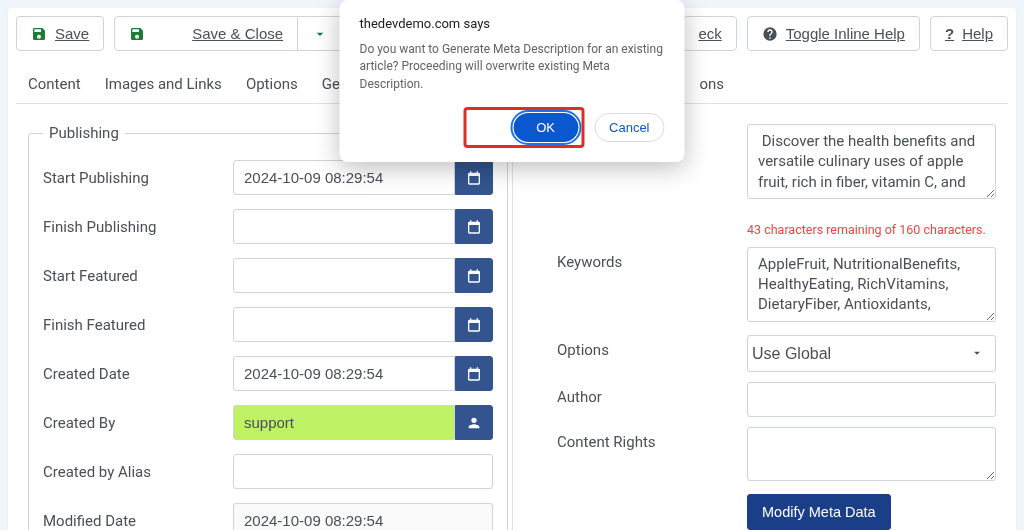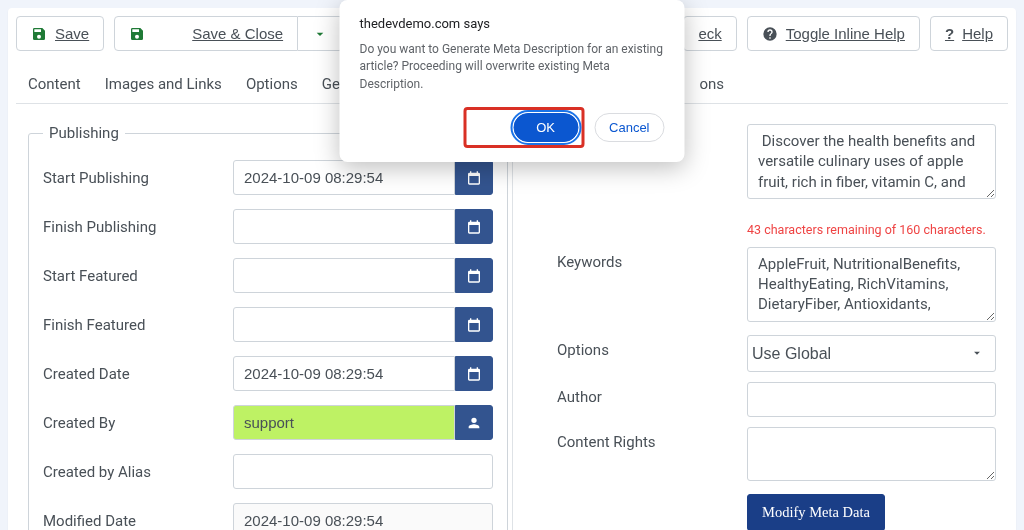--- a/index.html
+++ b/index.html
@@ -28,21 +28,21 @@
   .input-only { flex:1; border:1px solid #ced4da; border-radius:3px; padding:8px 10px; font-size:15px; color:#495057; }
   .input-addon { width: 38px; background: #33548f; border: 1px solid #33548f; border-radius: 0 3px 3px 0; display: flex; align-items: center; justify-content: center; cursor: pointer; }
   .right-row { display: flex; margin-bottom: 10px; }
   .right-row > label { width: 190px; font-size: 15px; color: #495057; padding-top: 6px; }
   .right-row .field { flex: 1; }
   textarea { width: 100%; border: 1px solid #ced4da; border-radius: 3px; padding: 6px 10px; font-size: 15px; color: #495057; resize: vertical; font-family: inherit; line-height: 1.35; }
   .help-text { font-size: 12.5px; color: #ef4444; margin-top: 20px; }
   .select-wrap { position: relative; }
   .select-wrap select { width: 100%; border: 1px solid #ced4da; border-radius: 3px; padding: 9px 4px; font-size: 16px; color: #495057; appearance: none; background: #fff; }
   .select-wrap .chev { position: absolute; right: 12px; top: 50%; transform: translateY(-50%); pointer-events: none; color: #6c757d; }
-  .btn-primary { background: #1a3e87; color: #fff; border: 1px solid #1a3e87; border-radius: 3px; padding: 9px 14px; font-size: 14.5px; cursor: pointer; font-family: Liberation Serif, serif; }
+  .btn-primary { background: #1a3e87; color: #fff; border: 1px solid #1a3e87; border-radius: 3px; padding: 9px 14px; font-size: 14.5px; cursor: pointer; }
   
   .modal { position: absolute; top: 0; left: 50%; transform: translateX(-50%); width: 345px; background: #fff; border-radius: 8px; box-shadow: 0 6px 24px rgba(0,0,0,.25); padding: 16px 20px 14px 20px; z-index: 1000; }
   .modal-title { font-size: 13px; color: #202124; margin-bottom: 10px; }
   .modal-body { font-size: 12px; color: #5f6368; line-height: 1.45; margin-bottom: 14px; }
   .modal-actions { display: flex; justify-content: flex-end; gap: 10px; align-items: center; }
   .modal-ok-wrap { border: 3px solid #d93025; padding: 3px; border-radius: 4px; }
   .modal-ok { background: #0b57d0; color: #fff; border: 1px solid #0b57d0; border-radius: 18px; padding: 6px 22px; font-size: 13px; font-weight: 500; cursor: pointer; outline: 2px solid #1a73e8; outline-offset: 1px; margin-left: 44px; }
   .modal-cancel { background: #fff; color: #0b57d0; border: 1px solid #dadce0; border-radius: 18px; padding: 6px 14px; font-size: 13px; cursor: pointer; }
 </style>
 </head>

